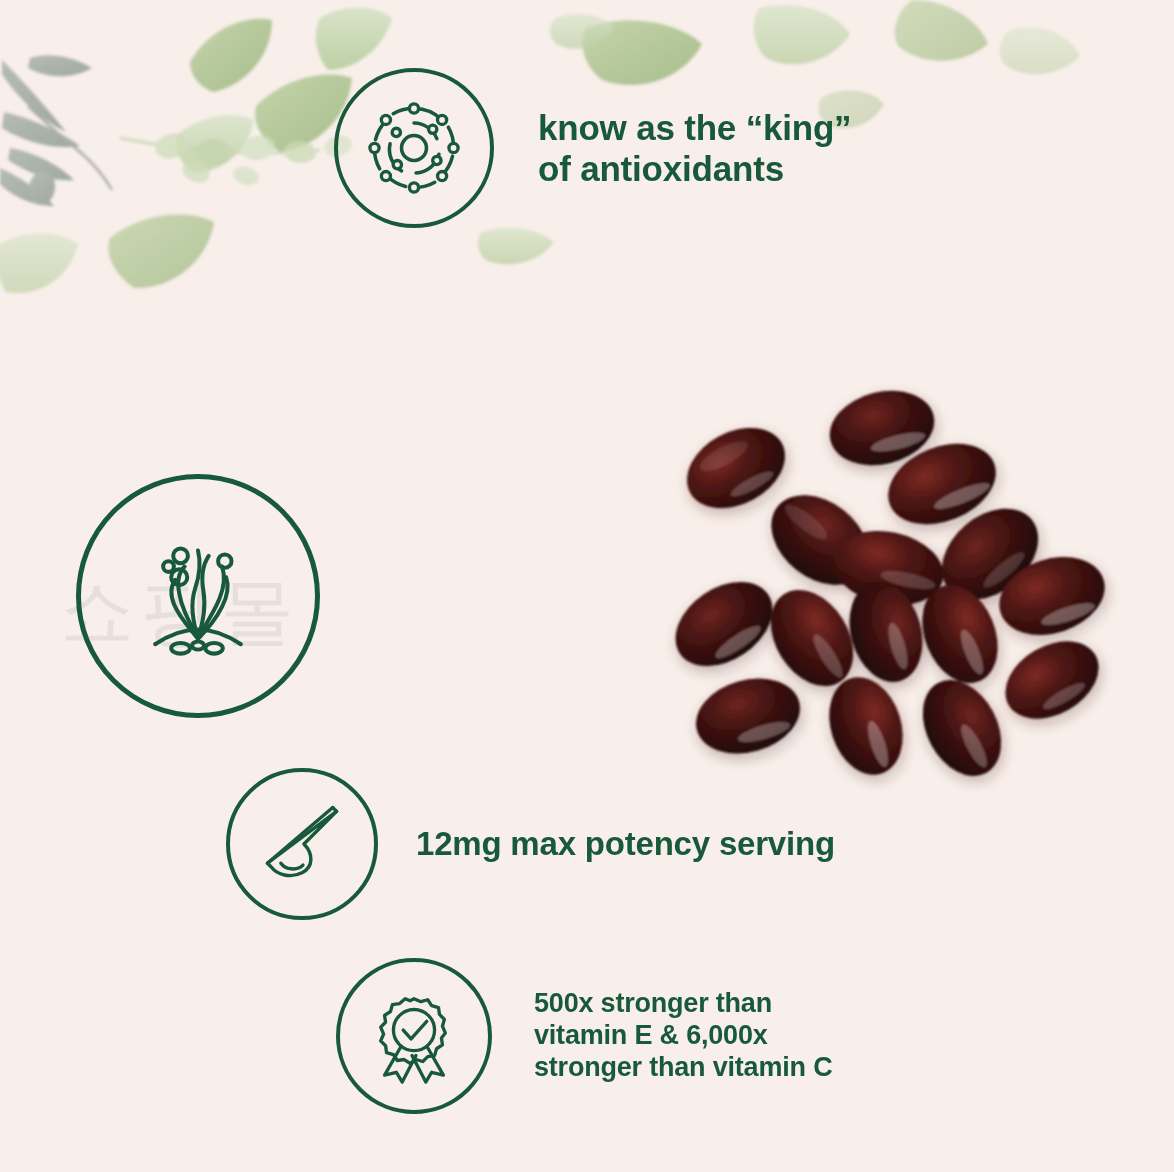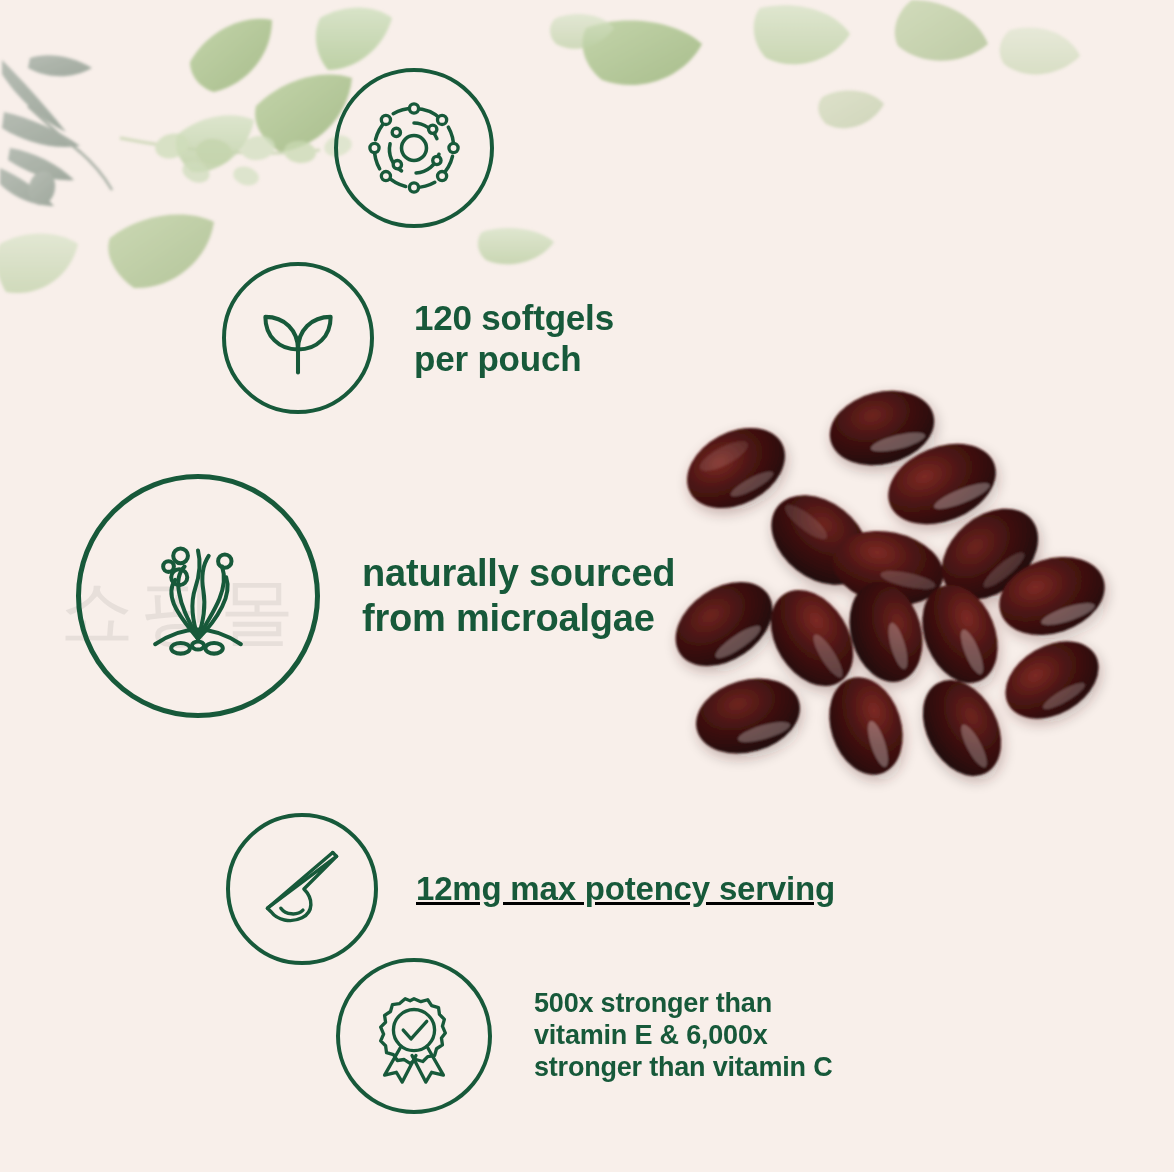--- a/index.html
+++ b/index.html
@@ -67,21 +67,21 @@
   #feature-antioxidant .feature-text { margin-left: 44px; font-size: 35px; }
 
   #feature-count { left: 222px; top: 262px; }
   #feature-count .icon-badge { width: 152px; height: 152px; }
   #feature-count .feature-text { margin-left: 40px; font-size: 35px; }
 
   #feature-source { left: 76px; top: 474px; }
   #feature-source .icon-badge { width: 244px; height: 244px; border-width: 5px; }
   #feature-source .feature-text { margin-left: 42px; font-size: 38px; }
 
-  #feature-serving { left: 226px; top: 813px; text-decoration: underline; }
+  #feature-serving { left: 226px; top: 768px; }
   #feature-serving .icon-badge { width: 152px; height: 152px; }
   #feature-serving .feature-text { margin-left: 38px; font-size: 33px; }
 
   #feature-potency { left: 336px; top: 958px; }
   #feature-potency .icon-badge { width: 156px; height: 156px; }
   #feature-potency .feature-text { margin-left: 42px; font-size: 27px; }
 
   .icon-svg { display: block; }
 
   
@@ -303,35 +303,24 @@
           <circle cx="23" cy="77" r="4.4"></circle>
           <circle cx="12" cy="50" r="4.4"></circle>
           <circle cx="23" cy="23" r="4.4"></circle>
           <circle cx="68" cy="32" r="4.0"></circle>
           <circle cx="72" cy="62" r="4.0"></circle>
           <circle cx="34" cy="66" r="4.0"></circle>
           <circle cx="33" cy="35" r="4.0"></circle>
         </g>
       </svg>
     </div>
+    <div class="feature-text">know as the “king”
+of antioxidants</div>
   </div>
 
-  <div class="feature" id="feature-count">
-    <div class="icon-badge">
-      <svg class="icon-svg" viewBox="0 0 100 100" width="96" height="96" aria-hidden="true">
-        <g fill="none" stroke="#17593a" stroke-width="4.2" stroke-linecap="round" stroke-linejoin="round">
-          <path d="M50 62 C30 62 16 48 16 28 C36 28 50 42 50 62 Z"></path>
-          <path d="M50 62 C70 62 84 48 84 28 C64 28 50 42 50 62 Z"></path>
-          <path d="M50 62 L50 86"></path>
-        </g>
-      </svg>
-    </div>
-    <div class="feature-text">120 softgels
-per pouch</div>
-  </div>
 
   <div class="feature" id="feature-source">
     <div class="icon-badge">
       <svg class="icon-svg" viewBox="0 0 100 100" width="134" height="134" aria-hidden="true">
         <g fill="none" stroke="#17593a" stroke-width="3.0" stroke-linecap="round" stroke-linejoin="round">
 
           <path d="M50 82 C46 68 44 56 48 44 C52 32 52 24 50 16"></path>
           <path d="M50 82 C54 68 56 58 54 46 C52 34 54 26 58 20"></path>
           <path d="M50 82 C44 70 38 60 36 48 C34 38 36 32 40 28"></path>
           <path d="M50 82 C56 70 62 62 66 52 C70 42 70 34 68 28"></path>
@@ -343,22 +332,20 @@
           <ellipse cx="50" cy="87" rx="4.5" ry="3"></ellipse>
           <ellipse cx="62" cy="89" rx="6.5" ry="4"></ellipse>
 
           <circle cx="37" cy="20" r="5.5"></circle>
           <circle cx="28" cy="28" r="4"></circle>
           <circle cx="36" cy="36" r="6"></circle>
           <circle cx="70" cy="24" r="5"></circle>
         </g>
       </svg>
     </div>
-    <div class="feature-text">naturally sourced
-from microalgae</div>
   </div>
 
   <div class="feature" id="feature-serving">
     <div class="icon-badge">
       <svg class="icon-svg" viewBox="0 0 100 100" width="96" height="96" aria-hidden="true">
         <g fill="none" stroke="#17593a" stroke-width="3.6" stroke-linecap="round" stroke-linejoin="round">
           <path d="M86 16 L52 50 C62 60 62 74 50 80 C38 86 24 82 18 74 L14 70 Z"></path>
           <path d="M82 12 L86 16"></path>
           <path d="M14 70 L82 12"></path>
           <path d="M28 70 C33 77 45 78 51 72"></path>

